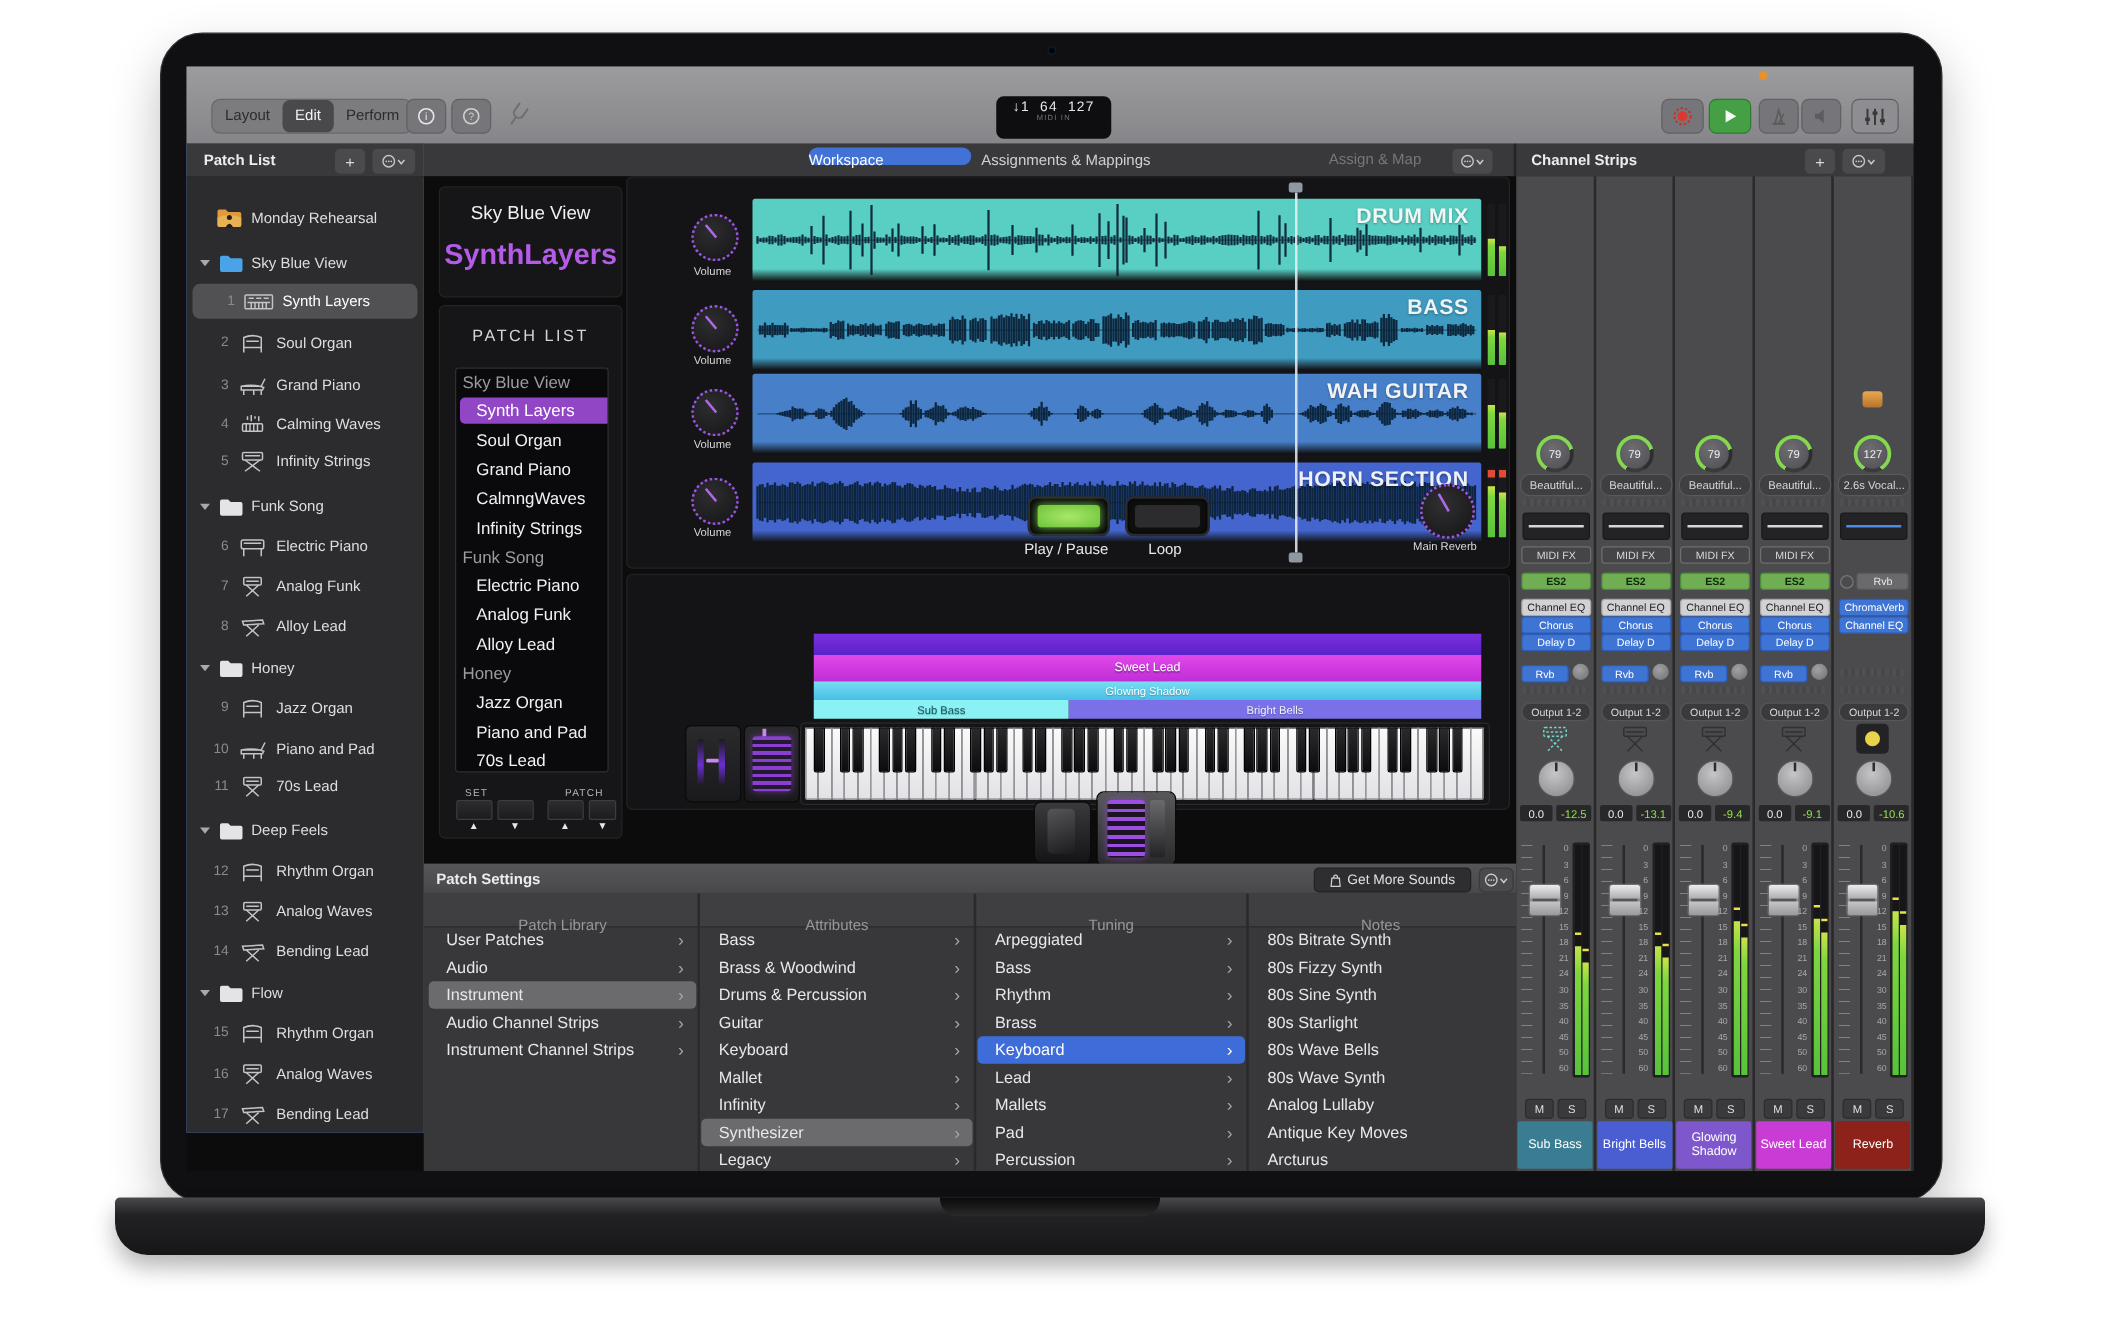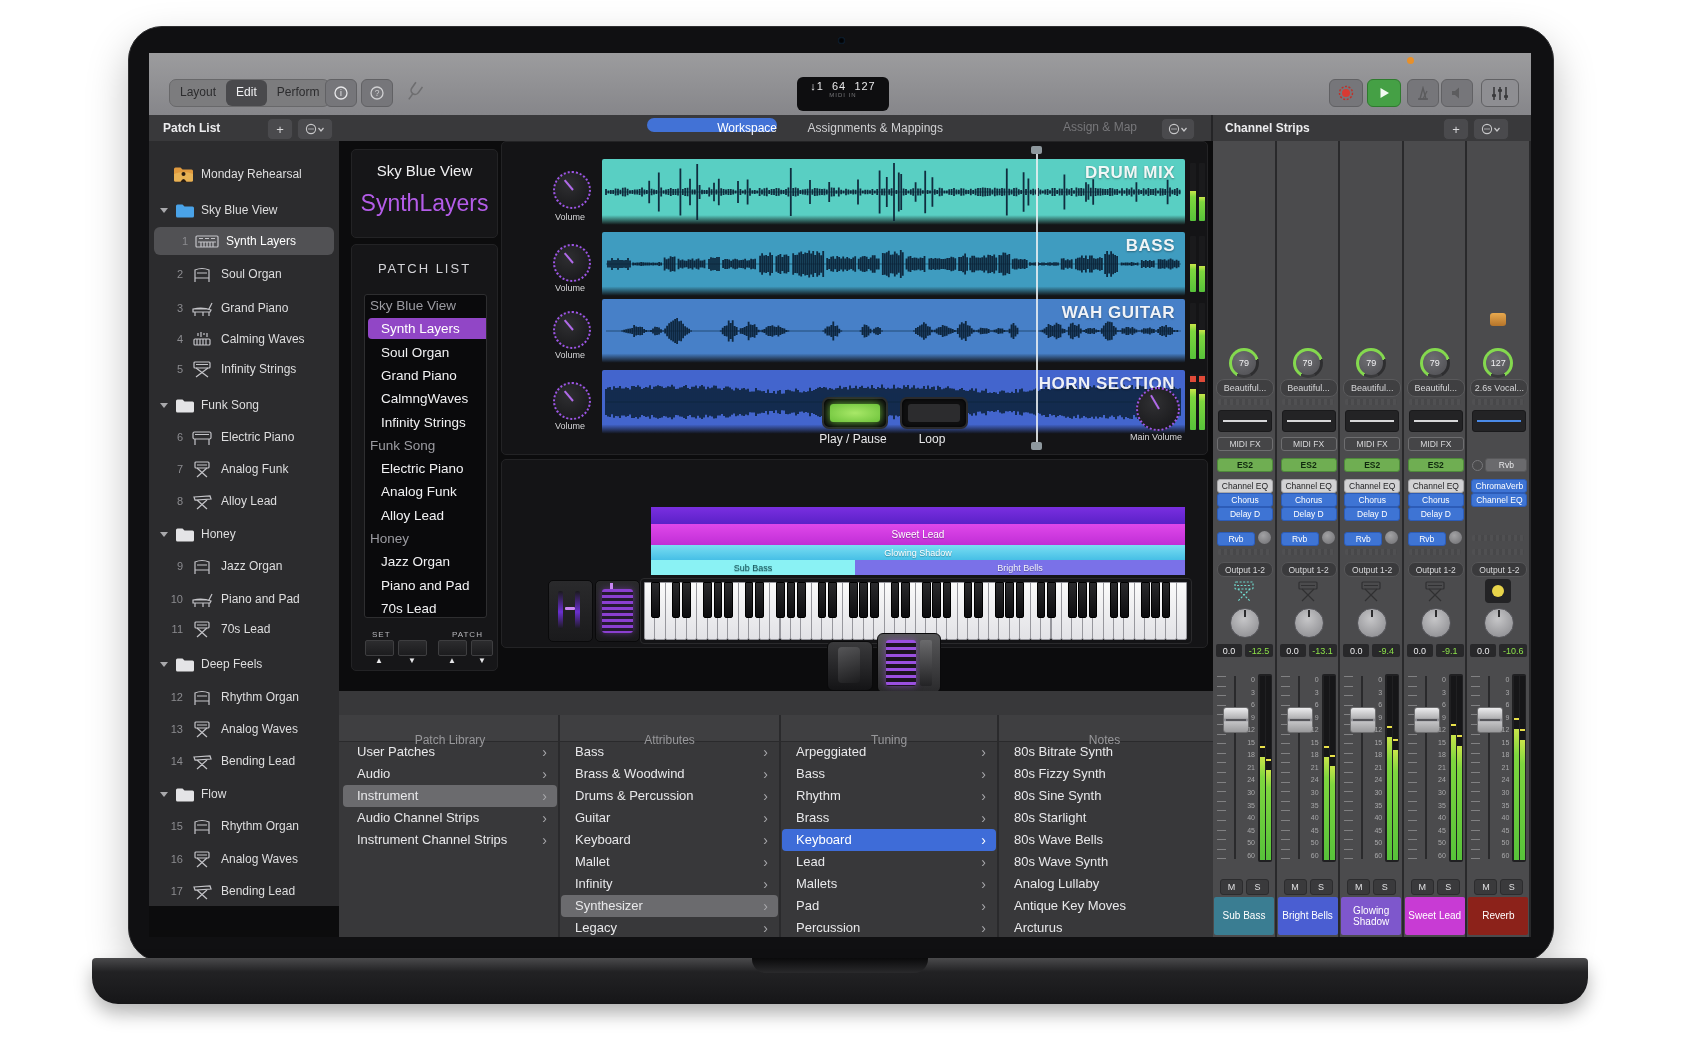--- a/index.html
+++ b/index.html
@@ -16,21 +16,21 @@
   .segwrap{position:absolute;left:20px;top:26px;height:26px;display:flex;background:#7c7c7e;border-radius:7px;border:1px solid #68686a;overflow:hidden;}
   .segbtn{padding:0 10px;font-size:12px;line-height:24px;color:#2c2c2e;}
   .segbtn.active{background:#49494c;color:#f2f2f4;border-radius:6px;}
   .iconbtn{position:absolute;top:26px;height:26px;display:flex;align-items:center;justify-content:center;background:#76767a;border:1px solid #616164;border-radius:6px;}
   .midi{position:absolute;left:648px;top:24px;width:92px;height:34px;background:#0e0e10;border-radius:6px;color:#e8e8ea;text-align:center;}
   .midi .r1{font-size:11px;letter-spacing:1px;padding-top:3px;}
   .midi .r2{font-size:6px;color:#77777a;letter-spacing:1px;}
   
   #headerrow{position:absolute;left:0;top:62px;width:1382px;height:26px;background:#39393b;border-bottom:1px solid #232325;}
   .ptitle{font-size:12px;font-weight:bold;color:#ececee;}
-  .tabpill{position:absolute;top:3px;height:14px;line-height:20px;font-size:12px;text-align:right;border-radius:11px;}
+  .tabpill{position:absolute;top:3px;height:14px;line-height:20px;font-size:12px;text-align:left;border-radius:11px;}
   .smbtn{position:absolute;top:3px;height:20px;background:#4a4a4d;border:1px solid #3a3a3c;border-radius:5px;color:#d8d8da;display:flex;align-items:center;justify-content:center;font-size:13px;}
   
   #sidebar{position:absolute;left:0;top:62px;width:190px;height:791px;outline:2px solid #4f86e2;outline-offset:-2px;z-index:5;background:#2c2c2e;}
   #sbheader{position:absolute;left:0;top:0;width:190px;height:26px;background:#39393b;border-bottom:1px solid #232325;}
   #tree{position:absolute;left:0;top:26px;width:190px;height:765px;background:#2c2c2e;}
   .trow{position:absolute;left:0;width:190px;height:28px;display:flex;align-items:center;font-size:12px;color:#dededf;}
   .trow .num{position:absolute;left:8px;width:26px;text-align:right;color:#8b8b8f;font-size:11px;}
   .trow .chev{position:absolute;left:11px;width:0;height:0;border-left:4px solid transparent;border-right:4px solid transparent;border-top:5px solid #a9a9ac;}
   .trow .icon{position:absolute;display:flex;align-items:center;}
   .trow .lbl{position:absolute;}
@@ -445,21 +445,21 @@
                 </svg>
               </span>
               <span class="lbl" style="left: 72px;">Bending Lead</span>
             </div>
           </div>
       </div>
 
       <div id="workspace">
         <div class="wpanel" style="left:12px;top:8px;width:145px;height:87px;">
           <div class="settitle" style="top:12px;">Sky Blue View</div>
-          <div class="bigtitle" style="top:40px;">SynthLayers</div>
+          <div class="bigtitle" style="top:40px;font-weight:bold;">SynthLayers</div>
         </div>
         <div class="wpanel" style="left:12px;top:103px;width:145px;height:425px;">
           <div class="plheader" style="top:16px;">PATCH LIST</div>
           <div id="plist">
               <div class="plitem set" style="top: 0px;">Sky Blue View</div>
               <div class="plitem patch sel" style="top: 23px;">Synth Layers</div>
               <div class="plitem patch" style="top: 47px;">Soul Organ</div>
               <div class="plitem patch" style="top: 70px;">Grand Piano</div>
               <div class="plitem patch" style="top: 93px;">CalmngWaves</div>
               <div class="plitem patch" style="top: 117px;">Infinity Strings</div>
@@ -564,21 +564,21 @@
               <div class="ledinner" style="background:radial-gradient(#a8e868,#6cc23a);box-shadow:0 0 8px #6cc23a;"></div>
             </div>
           <div class="ledbtn" style="left:398px;top:255px;width:64px;">
               <div class="ledinner" style="background:#2c2c2e;"></div>
             </div>
           <div class="tlabel" style="left:315px;top:290px;width:72px;">Play / Pause</div>
           <div class="tlabel" style="left:398px;top:290px;width:64px;">Loop</div>
           <div class="mvknob" style="left:634px;top:245px;">
               <div class="needle" style="position:absolute;left:50%;top:50%;width:2px;height:16px;background:#b06ae8;transform-origin:top center;transform:rotate(150deg);"></div>
             </div>
-          <div class="tlabel" style="left:622px;top:290px;width:64px;font-size:9px;color:#d8d8da;">Main Volume</div>
+          <div class="tlabel" style="left:622px;top:290px;width:64px;font-size:9px;color:#d8d8da;">Main Reverb</div>
         </div>
 
         <div class="wpanel" id="kbpanel" style="left:162px;top:318px;width:705px;height:187px;background:#141416;">
           <div id="zones">
               <div class="zone" style="left: 149px; top: 47px; width: 534px; height: 17px; background: linear-gradient(rgb(122, 47, 224), rgb(91, 33, 200));"></div>
               <div class="zone" style="left: 149px; top: 64px; width: 534px; height: 21px; background: linear-gradient(rgb(224, 72, 234), rgb(192, 46, 214));">
                 <span style="font-size: 10px;">Sweet Lead</span>
               </div>
               <div class="zone" style="left: 149px; top: 85px; width: 534px; height: 15px; background: linear-gradient(rgb(122, 222, 242), rgb(70, 191, 230));">
                 <span style="font-size: 9px;">Glowing Shadow</span>
@@ -698,20 +698,38 @@
             <div class="abs" style="left:10px;top:5px;width:22px;height:36px;background:linear-gradient(160deg,#565658,#1c1c1e);border-radius:4px;"></div>
           </div>
           <div class="abs" style="left:52px;top:0px;width:62px;height:58px;background:linear-gradient(#58585a,#2a2a2c);border-radius:6px;border:1px solid #0a0a0b;">
             <div class="abs" style="left:8px;top:6px;width:30px;height:46px;background:repeating-linear-gradient(180deg,#9a4fe0 0 3px,#1c1420 3px 7px);border-radius:3px;box-shadow:0 0 7px rgba(160,80,230,.55);"></div>
             <div class="abs" style="left:42px;top:6px;width:12px;height:46px;background:linear-gradient(#6a6a6c,#232325);border-radius:2px;"></div>
           </div>
         </div>
       </div>
 
       <div id="browser">
+        <div id="bbar">
+          <div class="ptitle abs" style="left:10px;top:5px;">Patch Settings</div>
+          <div class="gms" style="left:712px;top:3px;width:124px;height:18px;">
+            <svg width="9" height="11" viewBox="0 0 9 11">
+                <path d="M1.5 3.5 h6 l.6 6.5 h-7.2 Z M3 3.5 v-1 a1.5 1.5 0 0 1 3 0 v1" fill="none" stroke="#d0d0d2" stroke-width="1"></path>
+              </svg>
+            <span>Get More Sounds</span>
+          </div>
+          <div class="smbtn" style="left:844px;top:3px;width:26px;height:18px;">
+              <svg width="20" height="12" viewBox="0 0 20 12">
+                <circle cx="6" cy="6" r="4.6" fill="none" stroke="#c8c8ca" stroke-width="1.1"></circle>
+                <circle cx="4" cy="6" r=".7" fill="#c8c8ca"></circle>
+                <circle cx="6" cy="6" r=".7" fill="#c8c8ca"></circle>
+                <circle cx="8" cy="6" r=".7" fill="#c8c8ca"></circle>
+                <path d="M13.5 5 l2.5 3 l2.5 -3" fill="none" stroke="#c8c8ca" stroke-width="1.2"></path>
+              </svg>
+            </div>
+        </div>
         <div id="bheads">
             <div class="bhead" style="left: 4px; width: 214px;">Patch Library</div>
             <div class="bhead" style="left: 222px; width: 217px;">Attributes</div>
             <div class="bhead" style="left: 443px; width: 214px;">Tuning</div>
             <div class="bhead" style="left: 661px; width: 209px;">Notes</div>
           </div>
         <div id="brows">
             <div class="brow" style="left: 4px; top: 50px; width: 214px;">
               <span class="bl">User Patches</span>
               <span class="bc">›</span>

